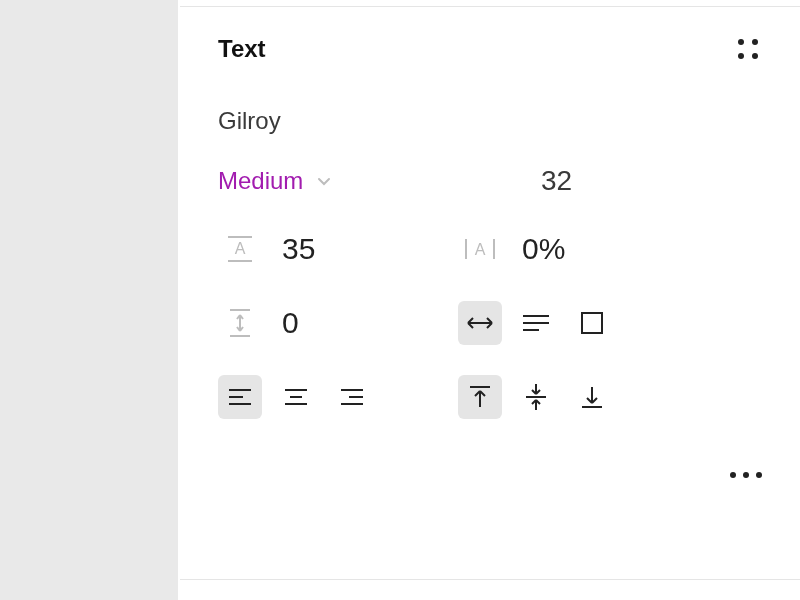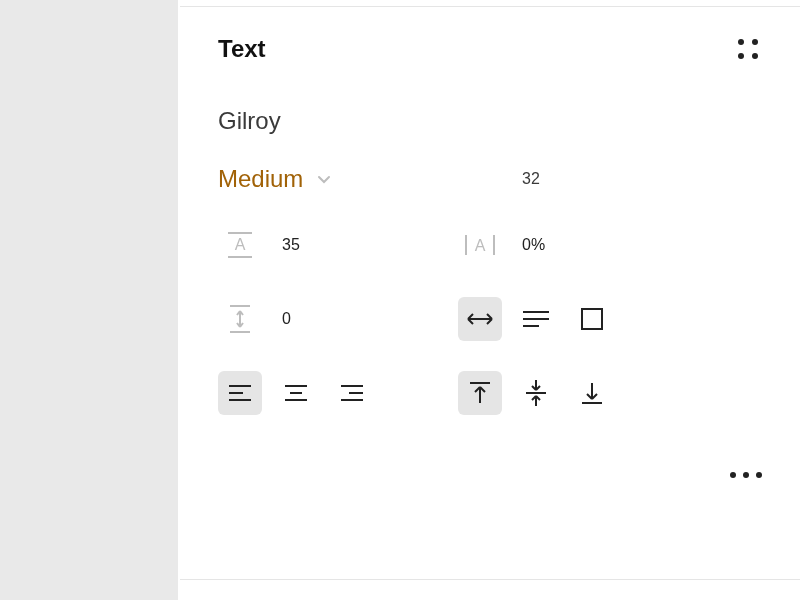--- a/index.html
+++ b/index.html
@@ -86,39 +86,39 @@
   }
 
   .weight-select {
     display: flex;
     align-items: center;
     gap: 12px;
     cursor: pointer;
   }
   .weight-select span {
     font-size: 24px;
-    color: #a16207;
+    color: #a21caf;
   }
   .chev {
     color: #bdbdbd;
   }
 
   .size-value {
-    font-size: 16px;
+    font-size: 28px;
     color: #3a3a3a;
-    margin-left: 64px;
+    margin-left: 83px;
   }
 
   .metric {
     display: flex;
     align-items: center;
     gap: 20px;
   }
   .metric .val {
-    font-size: 16px;
+    font-size: 30px;
     color: #222;
   }
 
   .icon-slot {
     width: 44px;
     height: 44px;
     display: flex;
     align-items: center;
     justify-content: center;
     border-radius: 6px;

